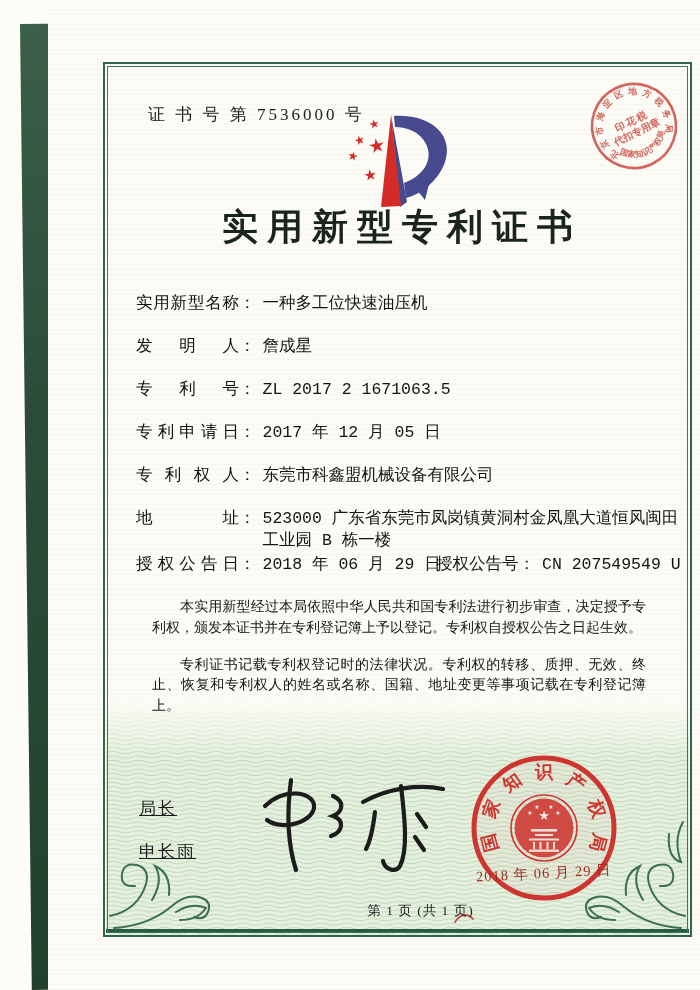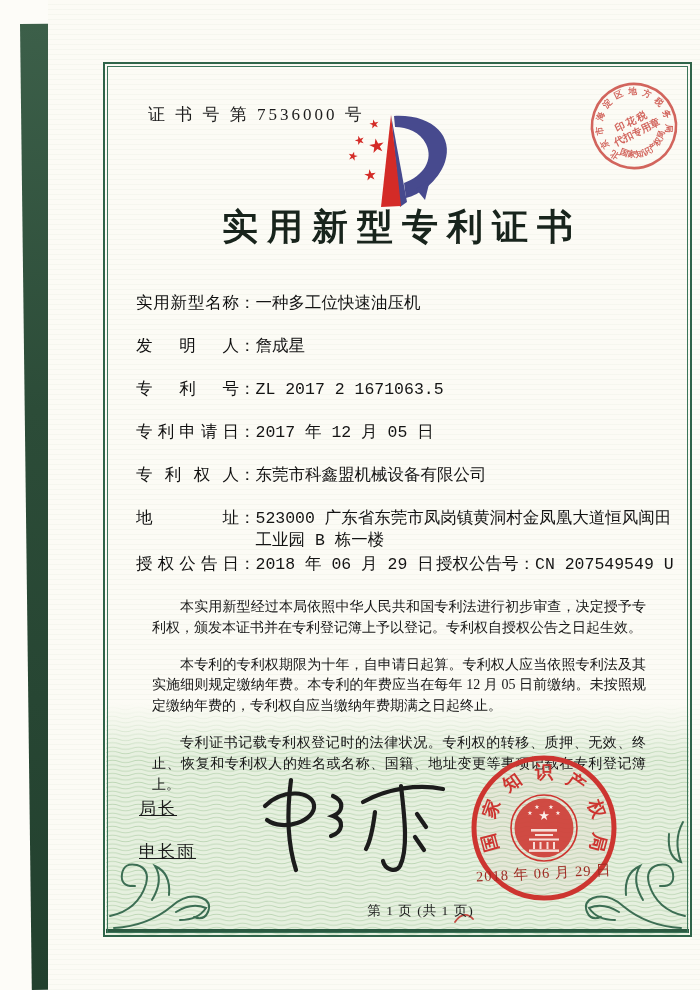--- a/index.html
+++ b/index.html
@@ -44,21 +44,21 @@
   }
   .frow{
     position:absolute;left:88px;width:545px;display:flex;align-items:flex-start;
     font-size:16.5px;line-height:22px;font-family:Liberation Mono, monospace;
   }
   .flabel{
     display:inline-block;width:103px;flex:0 0 103px;
     text-align:justify;text-align-last:justify;color:#101010;
   }
   .fcolon{flex:0 0 auto;}
-  .fvalue{margin-left:0;max-width:428px;}
+  .fvalue{margin-left:7px;max-width:428px;}
   .pair2{position:absolute;left:300px;top:0;display:flex;font-size:16.5px;}
   .bodytext{
     position:absolute;left:88px;top:581px;width:526px;
     font-size:14px;line-height:20.8px;text-align:justify;color:#151515;
   }
   .bodytext p{margin:16px;text-indent:2em;}
   .signer{position:absolute;left:91px;top:797px;font-size:17px;letter-spacing:2px;color:#1b1b1b;text-decoration:underline;}
   .signer .name{margin-top:20px;}
   .sig{position:absolute;left:185px;top:760px;width:230px;height:118px;}
   .seal{position:absolute;left:400px;top:732px;width:192px;height:192px;}
@@ -161,21 +161,20 @@
     <span class="fvalue">2018 年 06 月 29 日</span>
     <span class="pair2">
       <span>授权公告号</span>
         <span>：</span>
       <span class="fvalue">CN 207549549 U</span>
     </span>
   </div>
 
   <div class="bodytext">
     <p>本实用新型经过本局依照中华人民共和国专利法进行初步审查，决定授予专利权，颁发本证书并在专利登记簿上予以登记。专利权自授权公告之日起生效。</p>
-    <p>本专利的专利权期限为十年，自申请日起算。专利权人应当依照专利法及其实施细则规定缴纳年费。本专利的年费应当在每年 12 月 05 日前缴纳。未按照规定缴纳年费的，专利权自应当缴纳年费期满之日起终止。</p>
     <p>专利证书记载专利权登记时的法律状况。专利权的转移、质押、无效、终止、恢复和专利权人的姓名或名称、国籍、地址变更等事项记载在专利登记簿上。</p>
   </div>
 
   <div class="signer">
     <div>局长</div>
     <div class="name">申长雨</div>
   </div>
 
   <svg class="sig" viewBox="0 0 230 118">
     <g fill="none" stroke="#1c1c1c" stroke-width="4.2" stroke-linecap="round">

